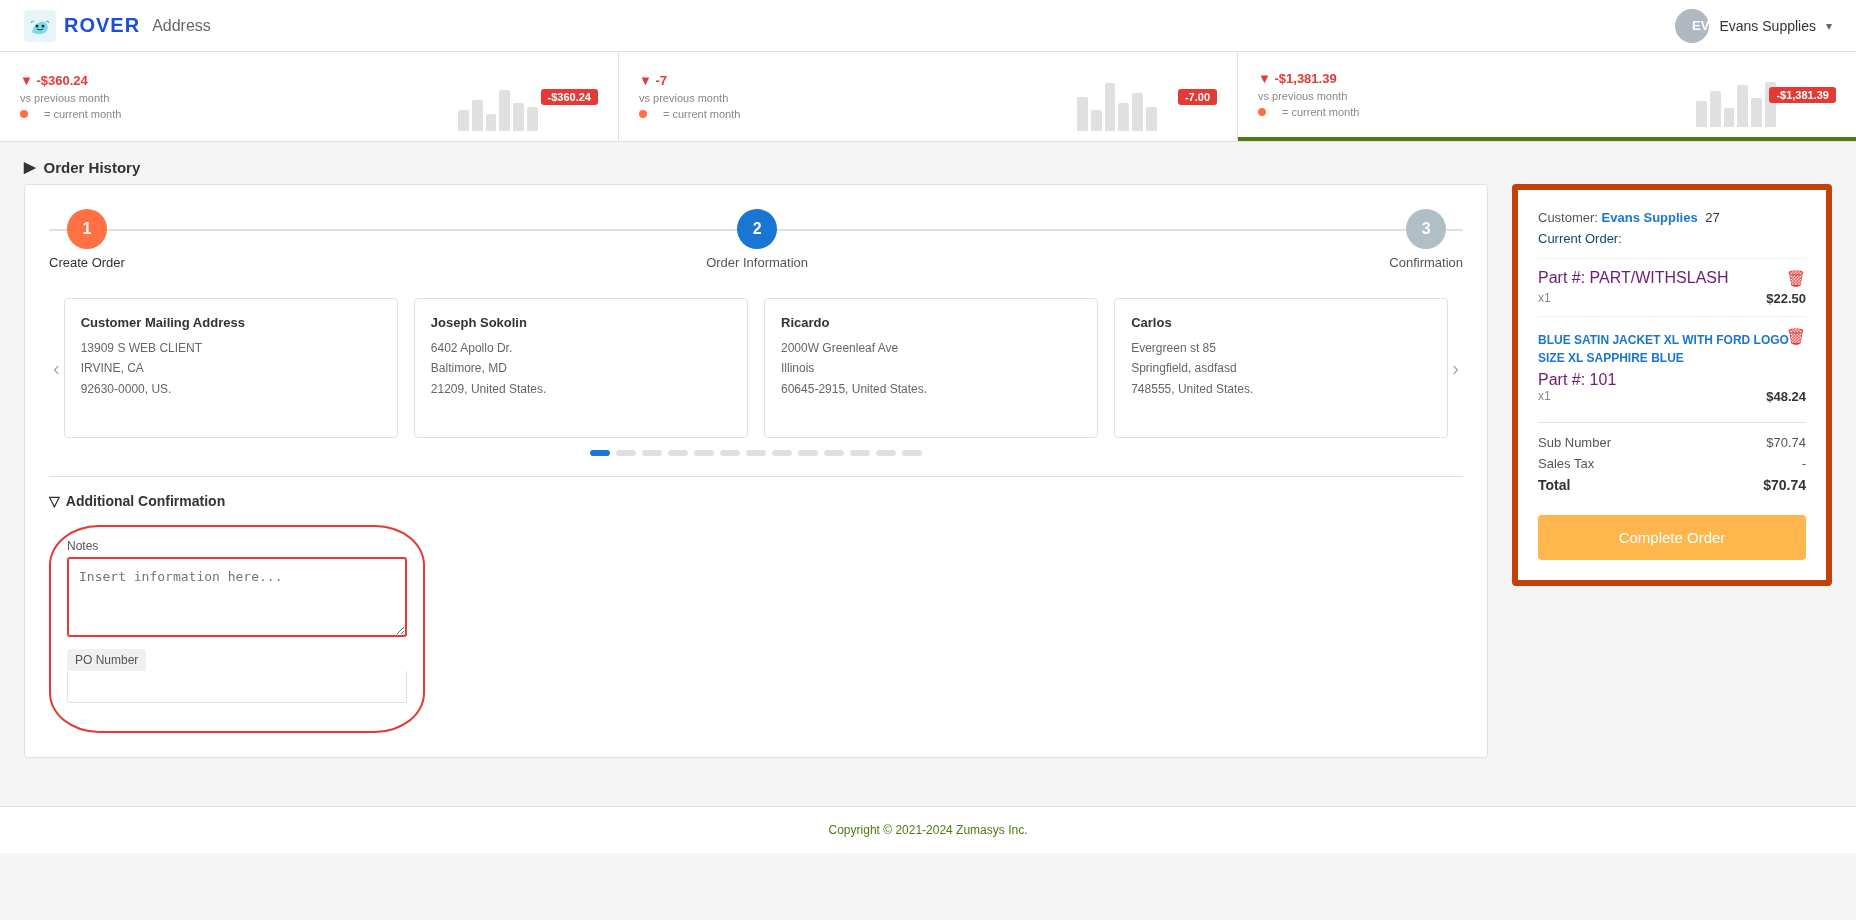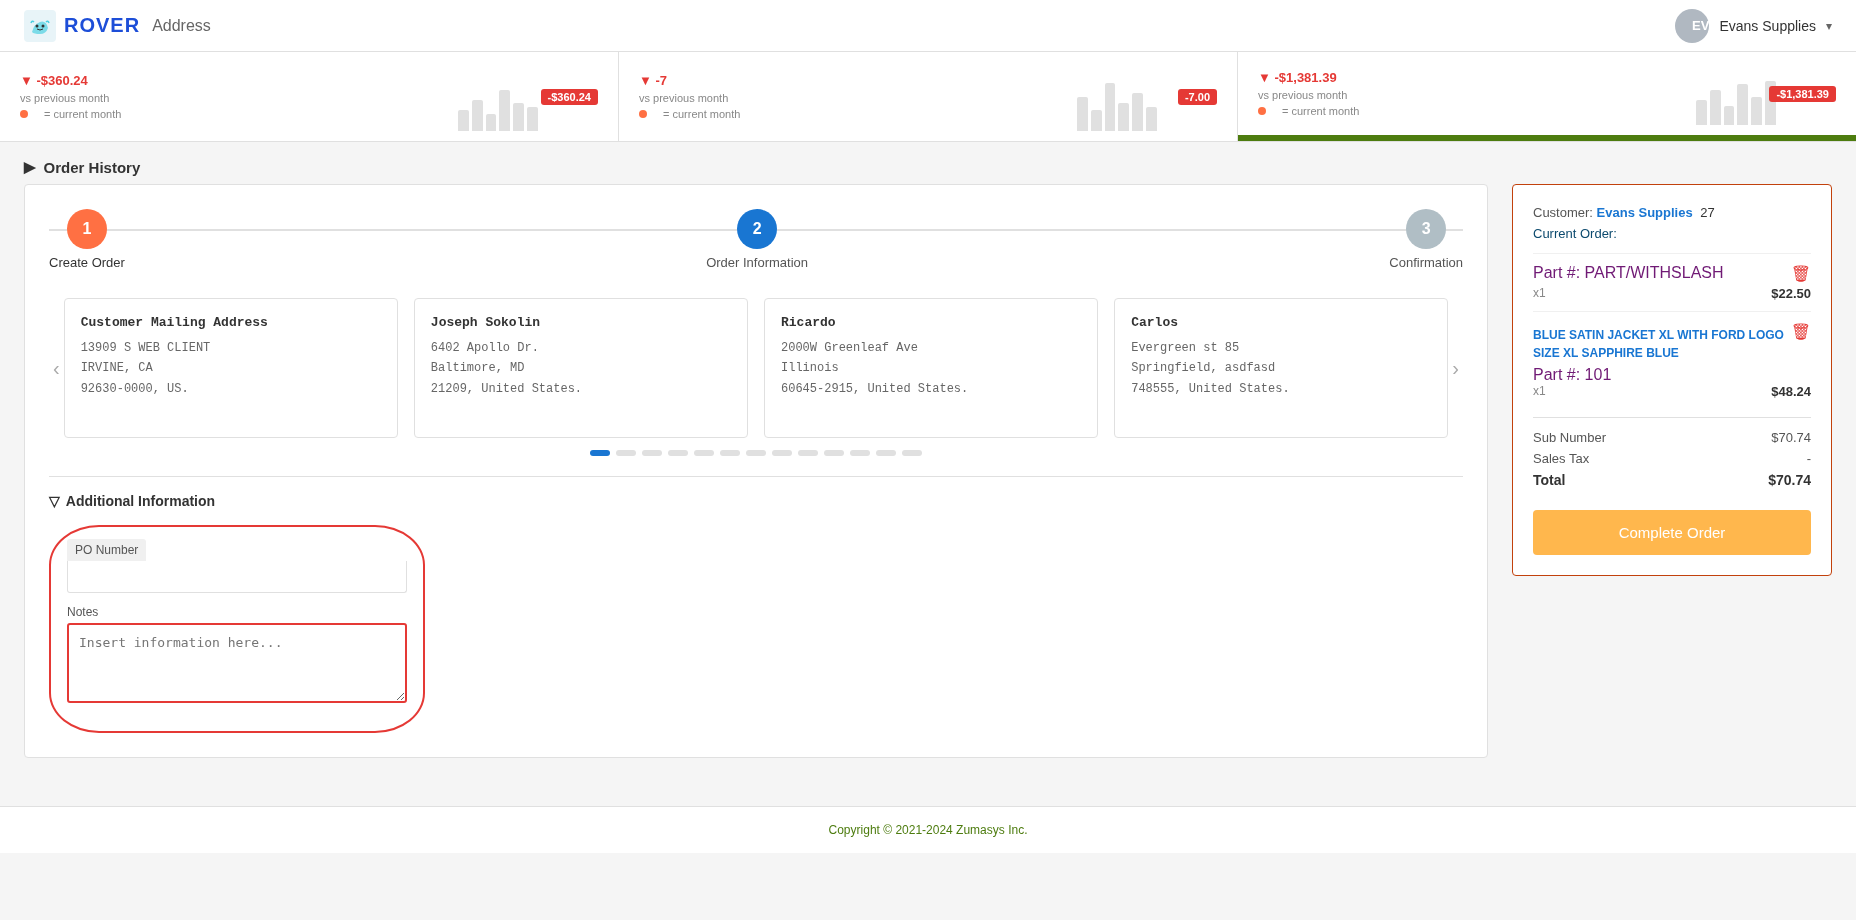--- a/index.html
+++ b/index.html
@@ -245,21 +245,20 @@
       color: #aaa;
       cursor: pointer;
       padding: 8px 4px;
       flex-shrink: 0;
     }
     .address-cards {
       display: flex;
       gap: 16px;
       flex: 1;
       overflow: hidden;
-      font-family: Liberation Mono, monospace;
     }
     .address-card {
       flex: 1;
       border: 1px solid #e0e0e0;
       border-radius: 4px;
       padding: 16px;
       min-height: 140px;
       background: #fff;
       cursor: pointer;
     }
@@ -361,21 +360,21 @@
       gap: 24px;
       align-items: flex-start;
     }
     .main-content { flex: 1; }
     .right-panel {
       width: 320px;
       flex-shrink: 0;
     }
     .order-summary {
       background: #fff;
-      border: 1px solid #c2410c;
+      border: 6px solid #c2410c;
       border-radius: 4px;
       padding: 20px;
     }
     .order-summary-customer {
       font-size: 13px;
       color: #555;
       margin-bottom: 6px;
     }
     .customer-link {
       color: #1976d2;
@@ -535,21 +534,21 @@
     <div class="stat-mini-chart">
       <div class="stat-bar" style="height:50%"></div>
       <div class="stat-bar" style="height:30%"></div>
       <div class="stat-bar" style="height:70%"></div>
       <div class="stat-bar" style="height:40%"></div>
       <div class="stat-bar" style="height:55%"></div>
       <div class="stat-bar" style="height:35%"></div>
     </div>
     <div class="stat-badge">-7.00</div>
   </div>
-  <div class="stat-card" style="border-bottom: 6px solid #4d7c0f;">
+  <div class="stat-card" style="border-bottom: 4px solid #4d7c0f;">
     <div class="stat-value-row">
       <span class="stat-change">▼ -$1,381.39</span>
     </div>
     <div class="stat-meta">
       <span>vs previous month</span>
     </div>
     <div class="stat-meta">
       <span class="stat-dot"></span>
       <span>= current month</span>
     </div>
@@ -645,30 +644,30 @@
           <div class="dot"></div>
           <div class="dot"></div>
           <div class="dot"></div>
           <div class="dot"></div>
           <div class="dot"></div>
         </div>
 
         <div class="additional-section">
           <div class="additional-header">
             <span>▽</span>
-            <span>Additional Information</span>
+            <span>Additional Confirmation</span>
           </div>
           <div class="form-highlight">
+            <div class="form-group">
+              <div class="notes-label">Notes</div>
+              <textarea class="form-textarea" placeholder="Insert information here..." style=""></textarea>
+            </div>
             <div class="form-group">
               <span class="form-label">PO Number</span>
               <input class="form-input" type="text" placeholder="" style="">
-            </div>
-            <div class="form-group">
-              <div class="notes-label">Notes</div>
-              <textarea class="form-textarea" placeholder="Insert information here..." style=""></textarea>
             </div>
           </div>
         </div>
       </div>
     </div>
 
     <div class="right-panel">
       <div class="order-summary">
         <div class="order-summary-customer">
           <span>Customer:</span>

